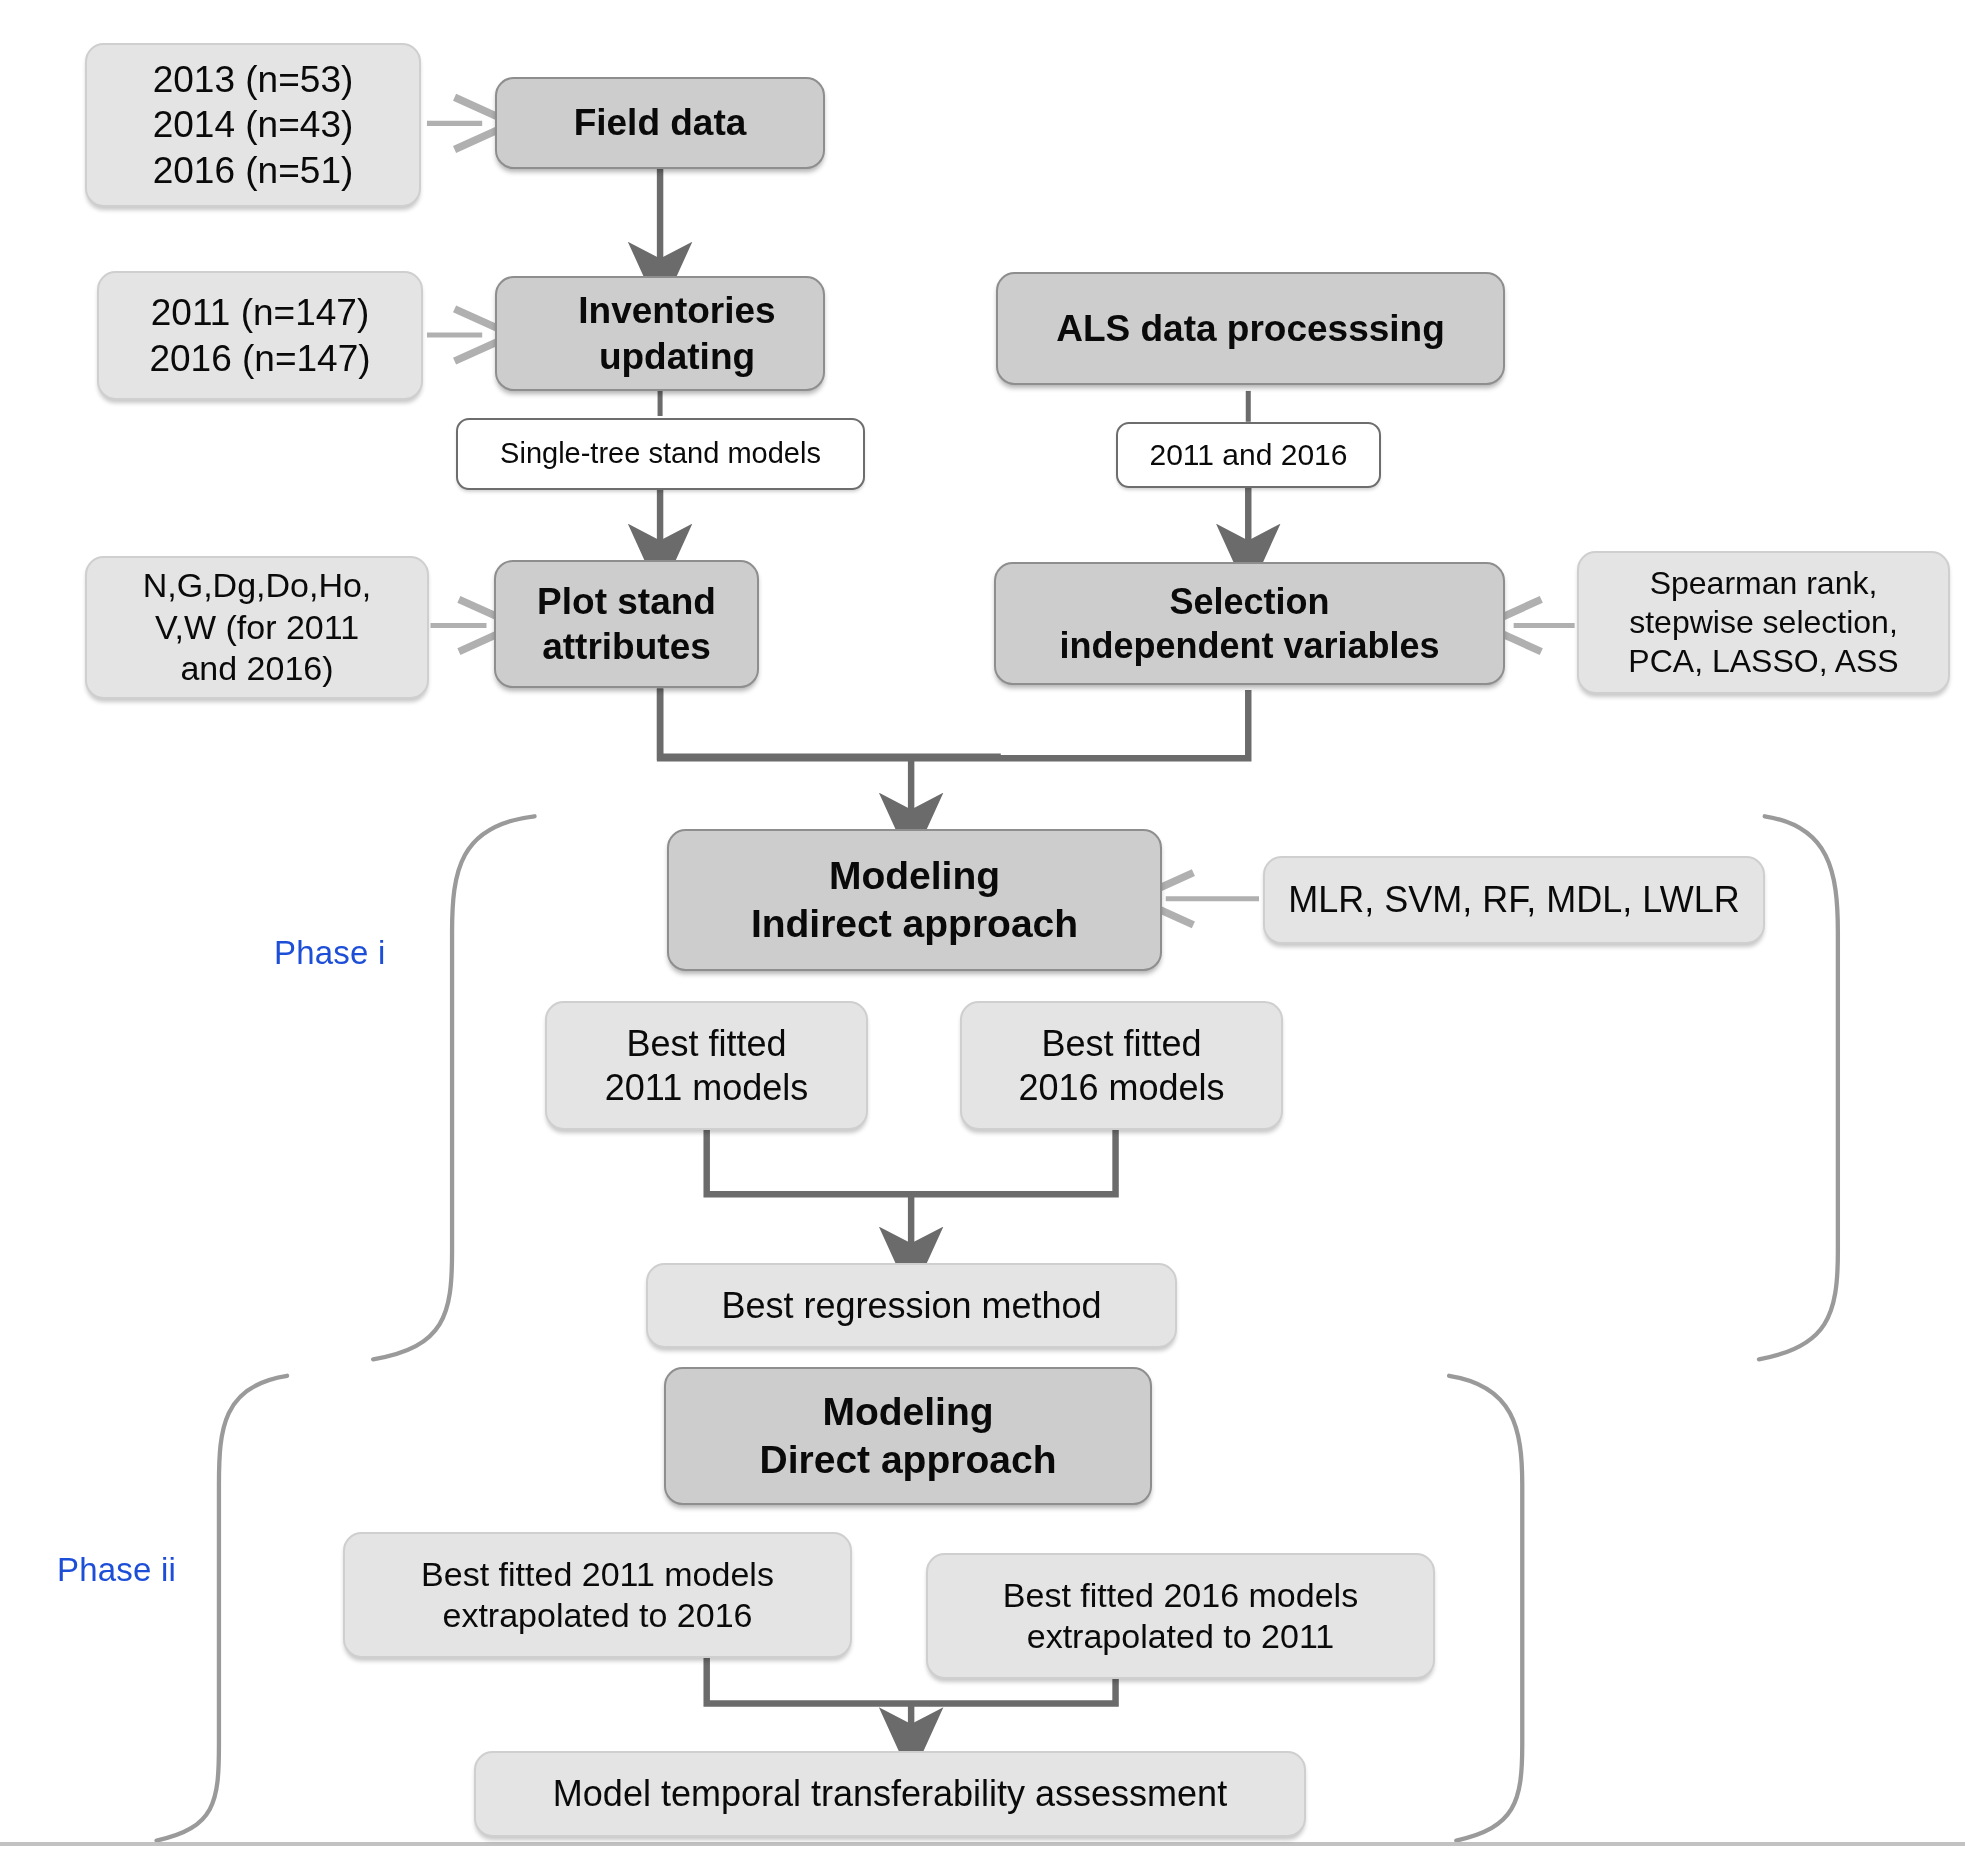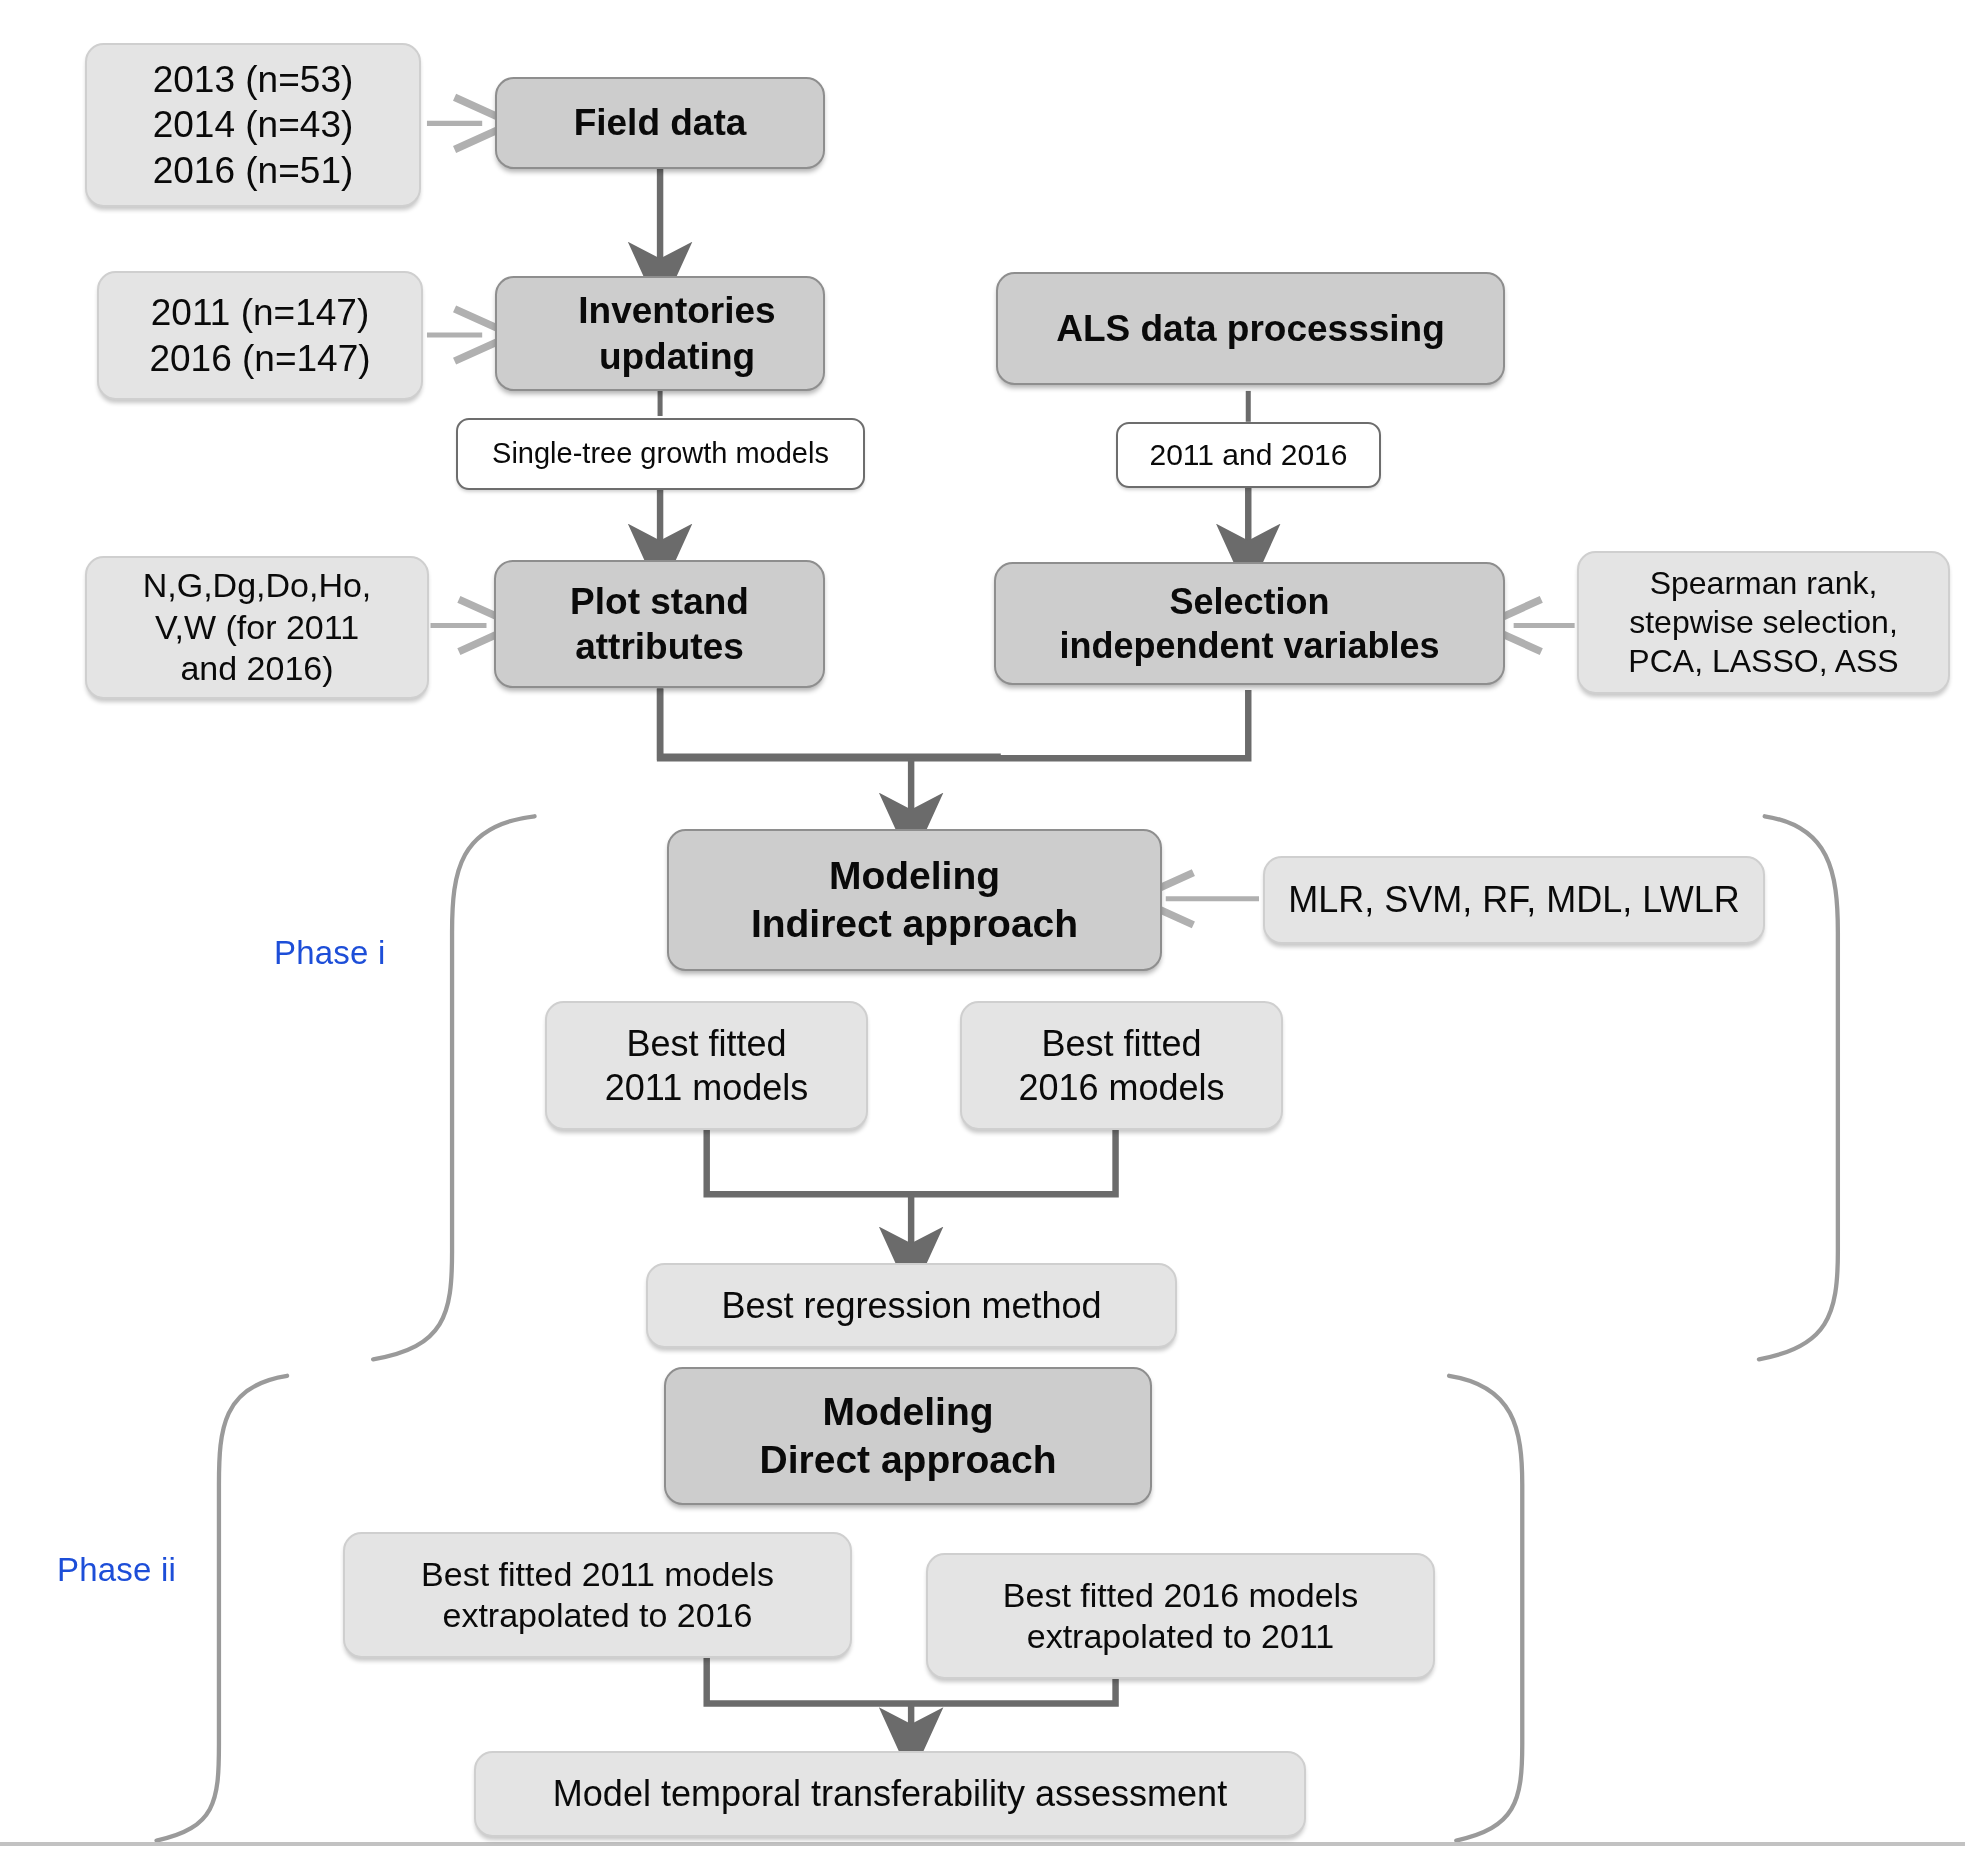--- a/index.html
+++ b/index.html
@@ -170,29 +170,29 @@
   <div class="node dark" style="left:495px; top:77px; width:330px; height:92px; font-size:37px;">Field data</div>
 
   <div class="node light" style="left:97px; top:271px; width:326px; height:129px; font-size:37px;">2011 (n=147)
 2016 (n=147)</div>
 
   <div class="node dark" style="left:495px; top:276px; width:330px; height:115px; font-size:37px;padding-left:34px;">Inventories
 updating</div>
 
   <div class="node dark" style="left:996px; top:272px; width:509px; height:113px; font-size:37px;">ALS data processsing</div>
 
-  <div class="node white" style="left:456px; top:418px; width:409px; height:72px; font-size:29px;">Single-tree growth models</div>
+  <div class="node white" style="left:456px; top:418px; width:409px; height:72px; font-size:29px;">Single-tree stand models</div>
 
   <div class="node white" style="left:1116px; top:422px; width:265px; height:66px; font-size:30px;">2011 and 2016</div>
 
   <div class="node light" style="left:85px; top:556px; width:344px; height:143px; font-size:34px;">N,G,Dg,Do,Ho,
 V,W (for 2011
 and 2016)</div>
 
-  <div class="node dark" style="left:494px; top:560px; width:331px; height:128px; font-size:37px;">Plot stand
+  <div class="node dark" style="left:494px; top:560px; width:265px; height:128px; font-size:37px;">Plot stand
 attributes</div>
 
   <div class="node dark" style="left:994px; top:562px; width:511px; height:123px; font-size:36px;">Selection
 independent variables</div>
 
   <div class="node light" style="left:1577px; top:551px; width:373px; height:143px; font-size:32px;">Spearman rank,
 stepwise selection,
 PCA, LASSO, ASS</div>
 
   <div class="phase-label" style="left:274px; top:934px;">Phase i</div>

